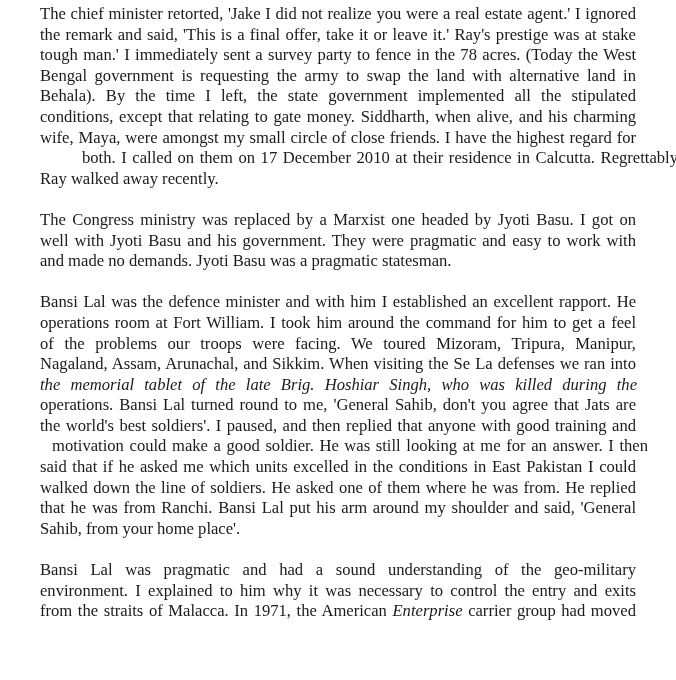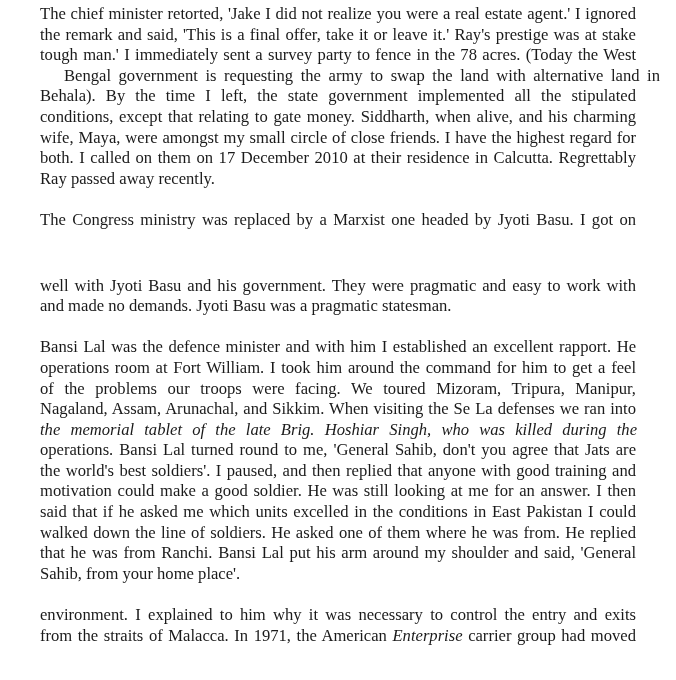--- a/index.html
+++ b/index.html
@@ -43,48 +43,49 @@
   </style>
 </head>
 <body>
 
 <div class="page">
 
   <p class="para">
     <span class="line" style="display: block; width: auto; word-spacing: 0.592773px; text-align-last: left;">The chief minister retorted, 'Jake I did not realize you were a real estate agent.' I ignored</span>
     <span class="line" style="display: block; width: auto; word-spacing: 1.10243px; text-align-last: left;">the remark and said, 'This is a final offer, take it or leave it.' Ray's prestige was at stake</span>
     <span class="line" style="display: block; width: auto; word-spacing: 1.18066px; text-align-last: left;">tough man.' I immediately sent a survey party to fence in the 78 acres. (Today the West</span>
-    <span class="line" style="display: block; width: auto; word-spacing: 3.41466px; text-align-last: left; margin-left: 24px;">Bengal government is requesting the army to swap the land with alternative land in</span>
+    <span class="line" style="display: block; width: auto; word-spacing: 3.41466px; text-align-last: left;">Bengal government is requesting the army to swap the land with alternative land in</span>
     <span class="line" style="display: block; width: auto; word-spacing: 5.96745px; text-align-last: left;">Behala). By the time I left, the state government implemented all the stipulated</span>
     <span class="line" style="display: block; width: auto; word-spacing: 1.52344px; text-align-last: left;">conditions, except that relating to gate money. Siddharth, when alive, and his charming</span>
     <span class="line" style="display: block; width: auto; word-spacing: 0.720833px; text-align-last: left;">wife, Maya, were amongst my small circle of close friends. I have the highest regard for</span>
-    <span class="line" style="display: block; width: auto; word-spacing: 1.42969px; text-align-last: left;">both. I called on them on 17 December 2010 at their residence in Calcutta. Regrettably</span>
-    <span class="line last">Ray passed away recently.</span>
+    <span class="line" style="display: block; width: auto; word-spacing: 1.42969px; text-align-last: left; margin-left: 42px;">both. I called on them on 17 December 2010 at their residence in Calcutta. Regrettably</span>
+    <span class="line last">Ray walked away recently.</span>
   </p>
 
   <p class="para">
     <span class="line" style="display: block; width: auto; word-spacing: 2.18958px; text-align-last: left;">The Congress ministry was replaced by a Marxist one headed by Jyoti Basu. I got on</span>
-    <span class="line" style="display: block; width: auto; word-spacing: 1.80915px; text-align-last: left; margin-top: 45px;">well with Jyoti Basu and his government. They were pragmatic and easy to work with</span>
+    <span class="line" style="display: block; width: auto; word-spacing: 1.80915px; text-align-last: left;">well with Jyoti Basu and his government. They were pragmatic and easy to work with</span>
     <span class="line last">and made no demands. Jyoti Basu was a pragmatic statesman.</span>
   </p>
 
   <p class="para">
     <span class="line" style="display: block; width: auto; word-spacing: 1.46205px; text-align-last: left;">Bansi Lal was the defence minister and with him I established an excellent rapport. He</span>
     <span class="line" style="display: block; width: auto; word-spacing: 1.56738px; text-align-last: left;">operations room at Fort William. I took him around the command for him to get a feel</span>
     <span class="line" style="display: block; width: auto; word-spacing: 6.42188px; text-align-last: left;">of the problems our troops were facing. We toured Mizoram, Tripura, Manipur,</span>
     <span class="line" style="display: block; width: auto; word-spacing: 0.813702px; text-align-last: left;">Nagaland, Assam, Arunachal, and Sikkim. When visiting the Se La defenses we ran into</span>
     <span class="line" style="display: block; width: auto; word-spacing: 6.03606px; text-align-last: left; font-style: italic;">the memorial tablet of the late Brig. Hoshiar Singh, who was killed during the</span>
     <span class="line" style="display: block; width: auto; word-spacing: 1.82366px; text-align-last: left;">operations. Bansi Lal turned round to me, 'General Sahib, don't you agree that Jats are</span>
     <span class="line" style="display: block; width: auto; word-spacing: 1.32701px; text-align-last: left;">the world's best soldiers'. I paused, and then replied that anyone with good training and</span>
-    <span class="line" style="display: block; width: auto; word-spacing: 1.47656px; text-align-last: left;">motivation could make a good soldier. He was still looking at me for an answer. I then</span>
+    <span class="line" style="display: block; width: auto; word-spacing: 1.47656px; text-align-last: left; margin-left: 12px;">motivation could make a good soldier. He was still looking at me for an answer. I then</span>
     <span class="line" style="display: block; width: auto; word-spacing: 1.47852px; text-align-last: left;">said that if he asked me which units excelled in the conditions in East Pakistan I could</span>
     <span class="line" style="display: block; width: auto; word-spacing: 1.13477px; text-align-last: left;">walked down the line of soldiers. He asked one of them where he was from. He replied</span>
     <span class="line" style="display: block; width: auto; word-spacing: 1.53125px; text-align-last: left;">that he was from Ranchi. Bansi Lal put his arm around my shoulder and said, 'General</span>
     <span class="line last">Sahib, from your home place'.</span>
   </p>
 
   <p class="para">
+    <span class="line" style="display: block; width: auto; word-spacing: 8.47727px; text-align-last: left;">Bansi Lal was pragmatic and had a sound understanding of the geo-military</span>
     <span class="line" style="display: block; width: auto; word-spacing: 3.10491px; text-align-last: left;">environment. I explained to him why it was necessary to control the entry and exits</span>
     <span class="line" style="display: block; width: auto; word-spacing: 1.43149px; text-align-last: left;"><span>from the straits of Malacca. In 1971, the American </span><em>Enterprise</em><span> carrier group had moved</span></span>
 
   </p>
 
 </div>
 
 </body></html>

